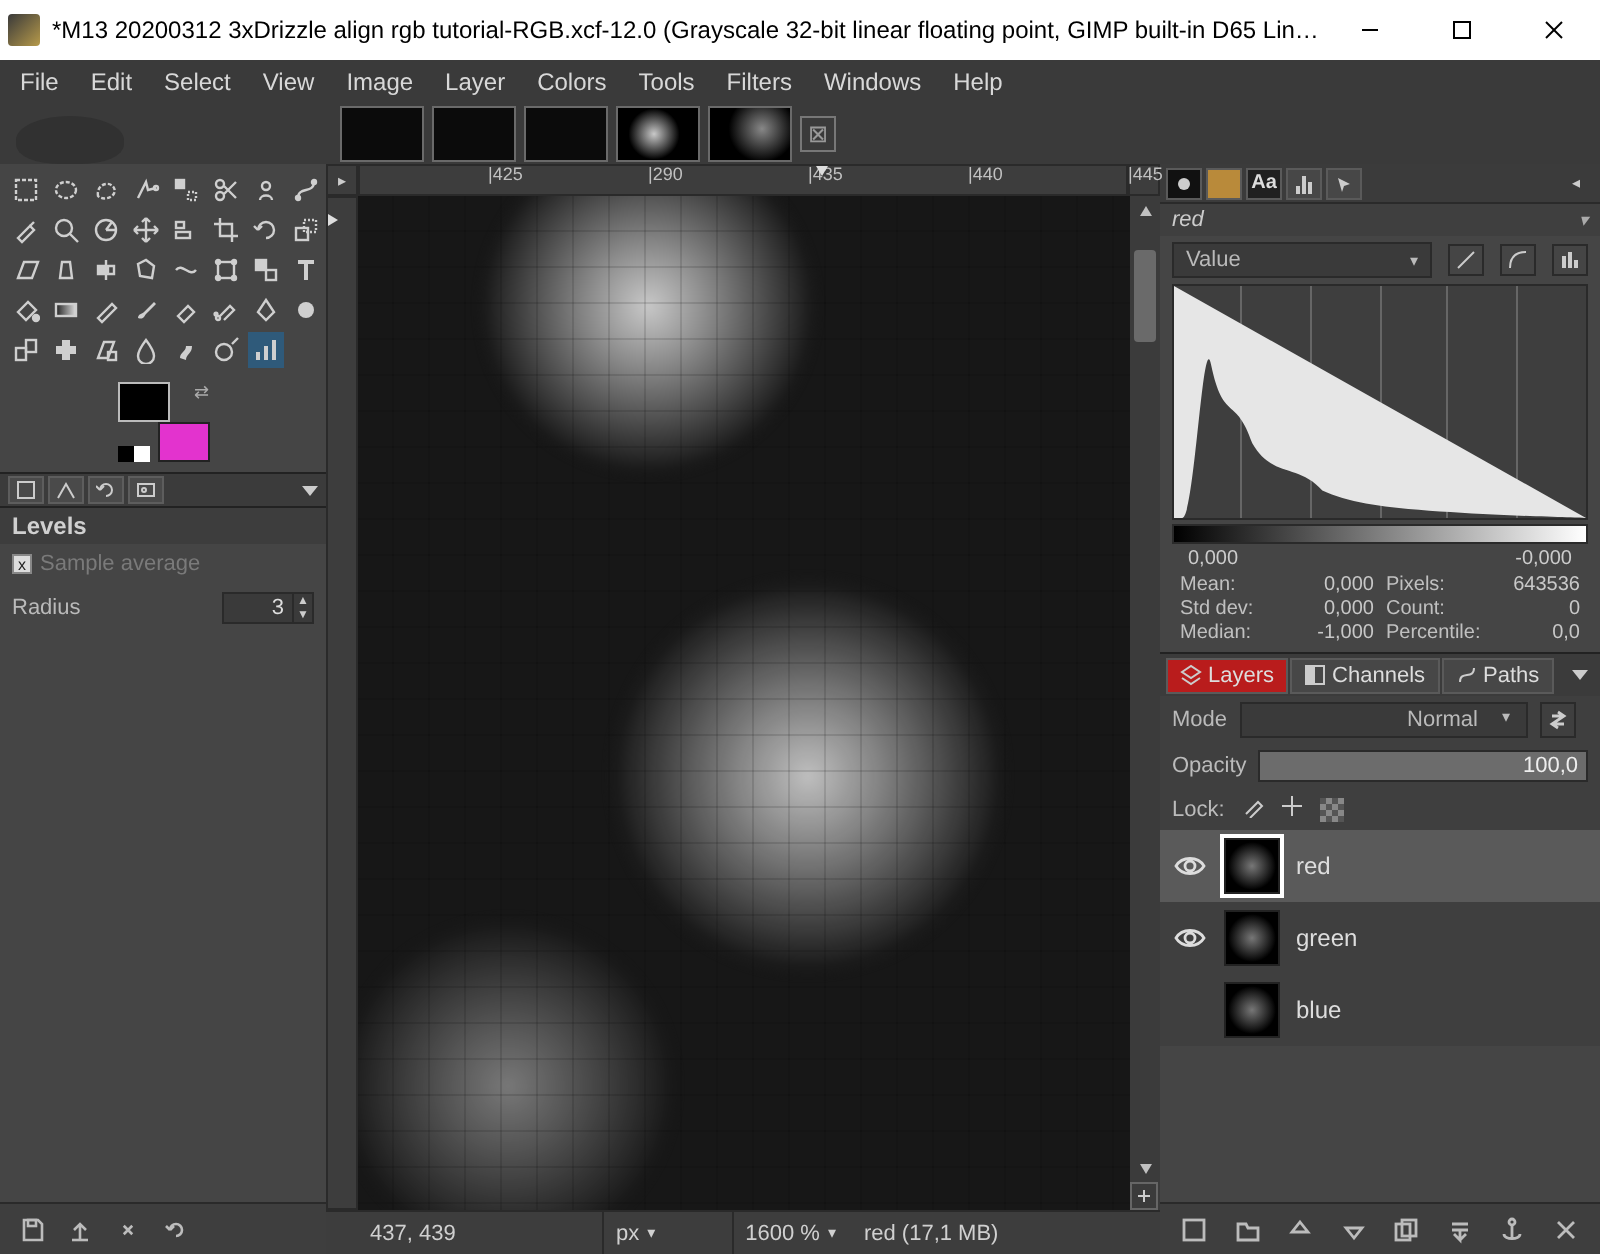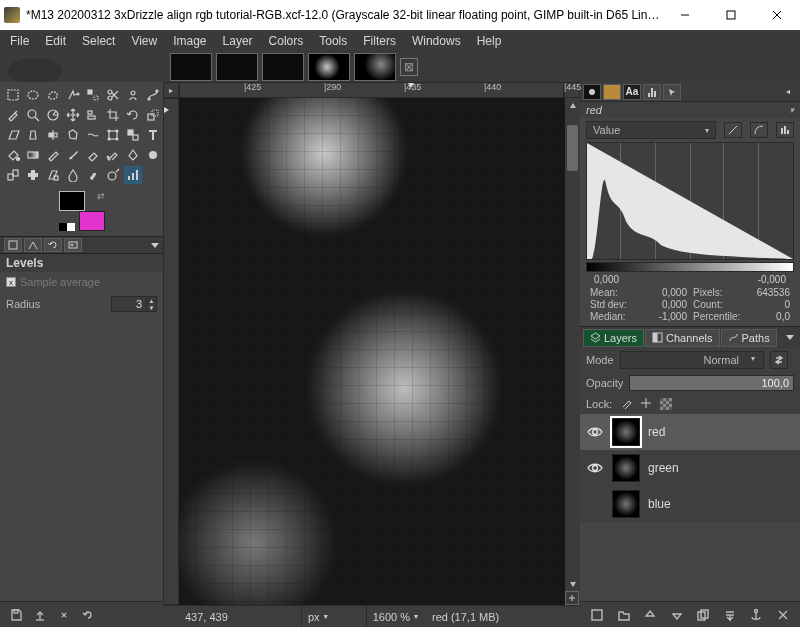--- a/index.html
+++ b/index.html
@@ -124,21 +124,21 @@
   .histo svg{position:absolute;inset:0;width:100%;height:100%;}
   .histo .vline{position:absolute;top:0;bottom:0;width:1px;background:#666;}
   .grad{height:10px;margin:2px 6px 2px;background:linear-gradient(90deg,#000,#fff);border:1px solid #2a2a2a;}
   .range-row{display:flex;justify-content:space-between;padding:0 14px 2px;font-size:10px;color:#ccc;}
   .stats{display:grid;grid-template-columns:1fr 1fr;padding:0 10px 4px;font-size:10px;color:#c8c8c8;column-gap:6px;row-gap:1px;}
   .stats .kv{display:flex;justify-content:space-between;gap:6px;}
   .stats .kv :first-child{color:#c0c0c0;}
   
   .dock-tabs{height:22px;background:#3b3b3b;display:flex;align-items:center;border-top:1px solid #222;padding:0 3px;gap:1px;}
   .dtab{display:flex;align-items:center;gap:3px;padding:2px 6px;background:#474747;border:1px solid #5a5a5a;font-size:11px;color:#ddd;}
-  .dtab.active{background:#14532d;}
+  .dtab.active{background:#b91c1c;}
   .dtab svg{width:11px;height:11px;stroke:#ccc;fill:none;}
   .dock-tabs .tri{margin-left:auto;width:0;height:0;border-left:4px solid transparent;border-right:4px solid transparent;border-top:5px solid #ccc;margin-right:3px;}
   .mode-row,.op-row,.lock-row{display:flex;align-items:center;padding:3px 6px;gap:6px;background:#3f3f3f;}
   .mode-row .mcbx{flex:1;display:flex;justify-content:flex-end;gap:12px;background:#3a3a3a;border:1px solid #2a2a2a;padding:2px 8px;}
   .mode-row .mcbx span:last-child{font-size:8px;}
   .sqbtn{width:18px;height:18px;border:1px solid #2a2a2a;display:flex;align-items:center;justify-content:center;}
   .sqbtn svg{width:10px;height:10px;stroke:#ccc;fill:none;stroke-width:1.4;}
   .op-row .lbl{color:#bbb;}
   .op-row .slider{flex:1;height:16px;background:linear-gradient(90deg,#6c6c6c 0,#6c6c6c 100%);border:1px solid #2a2a2a;display:flex;align-items:center;justify-content:flex-end;padding-right:4px;color:#eee;}
   .lock-row{gap:8px;color:#bbb;}

